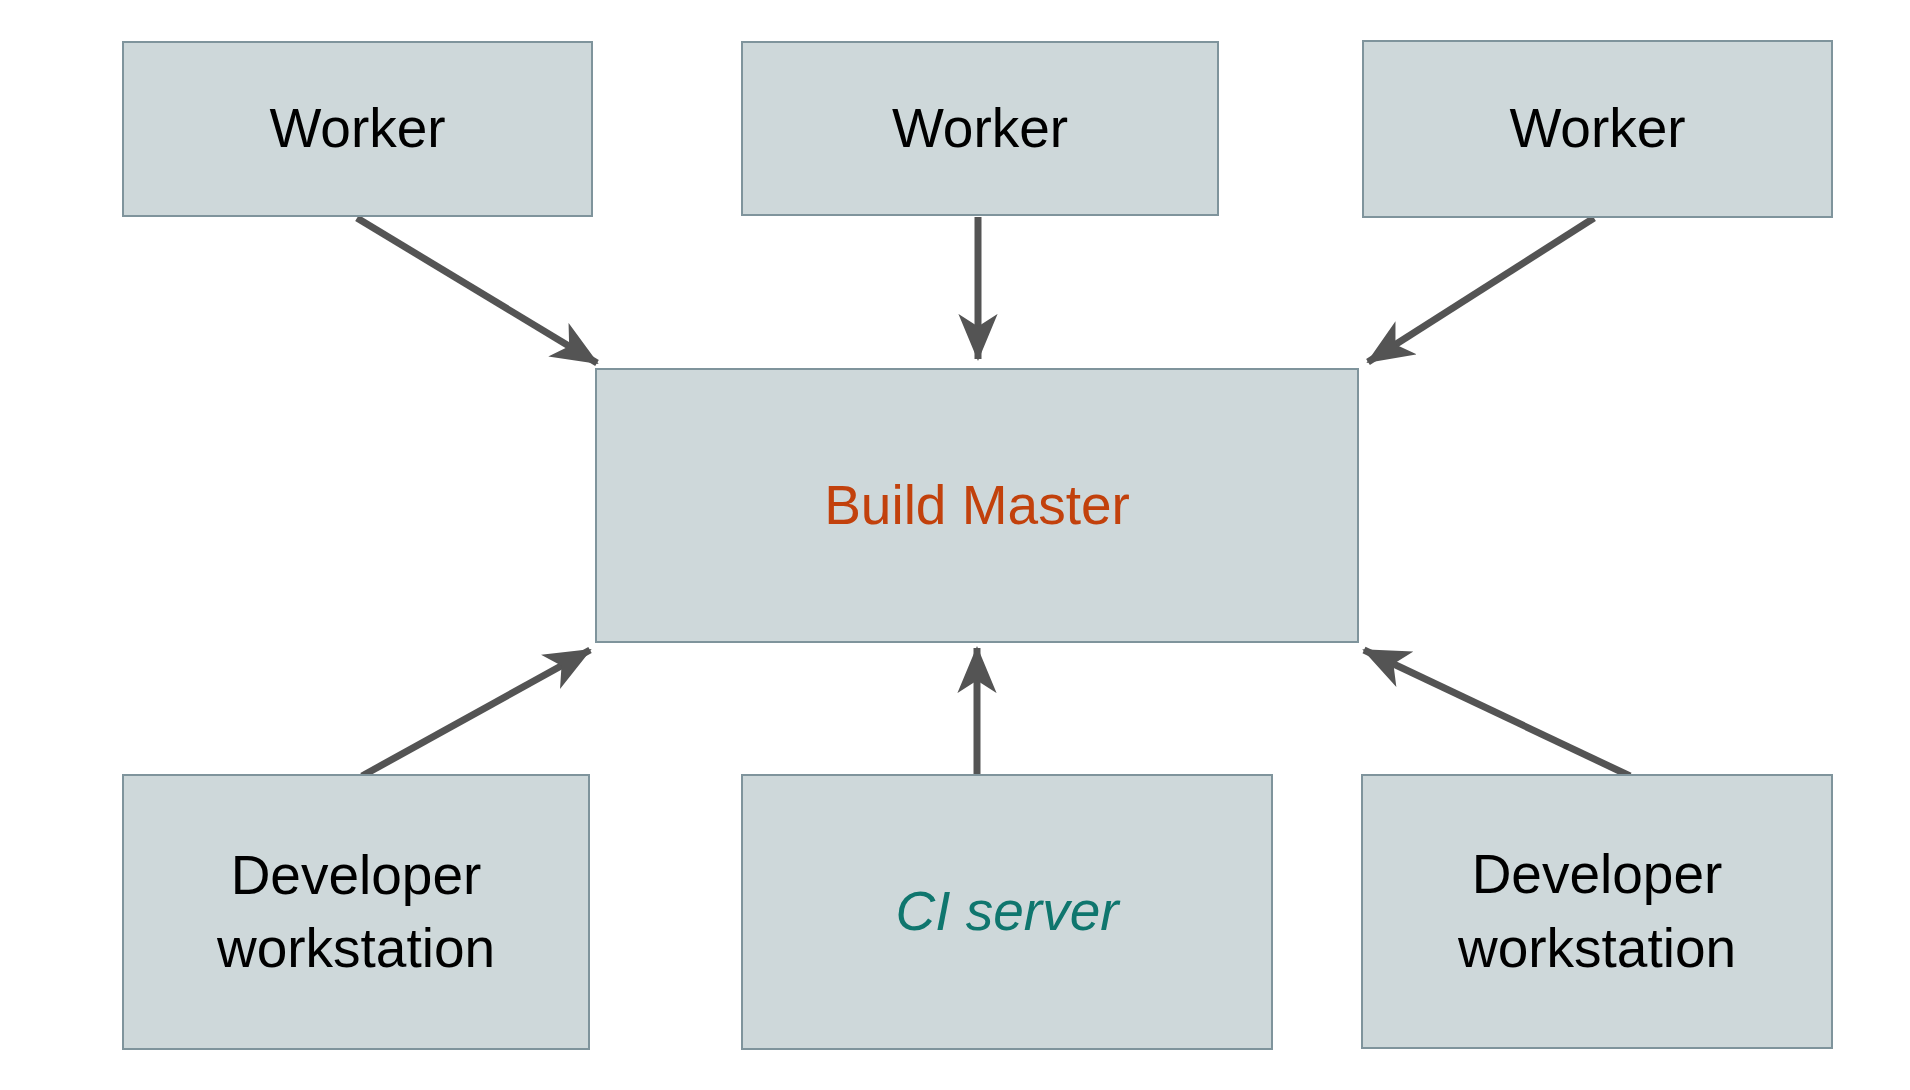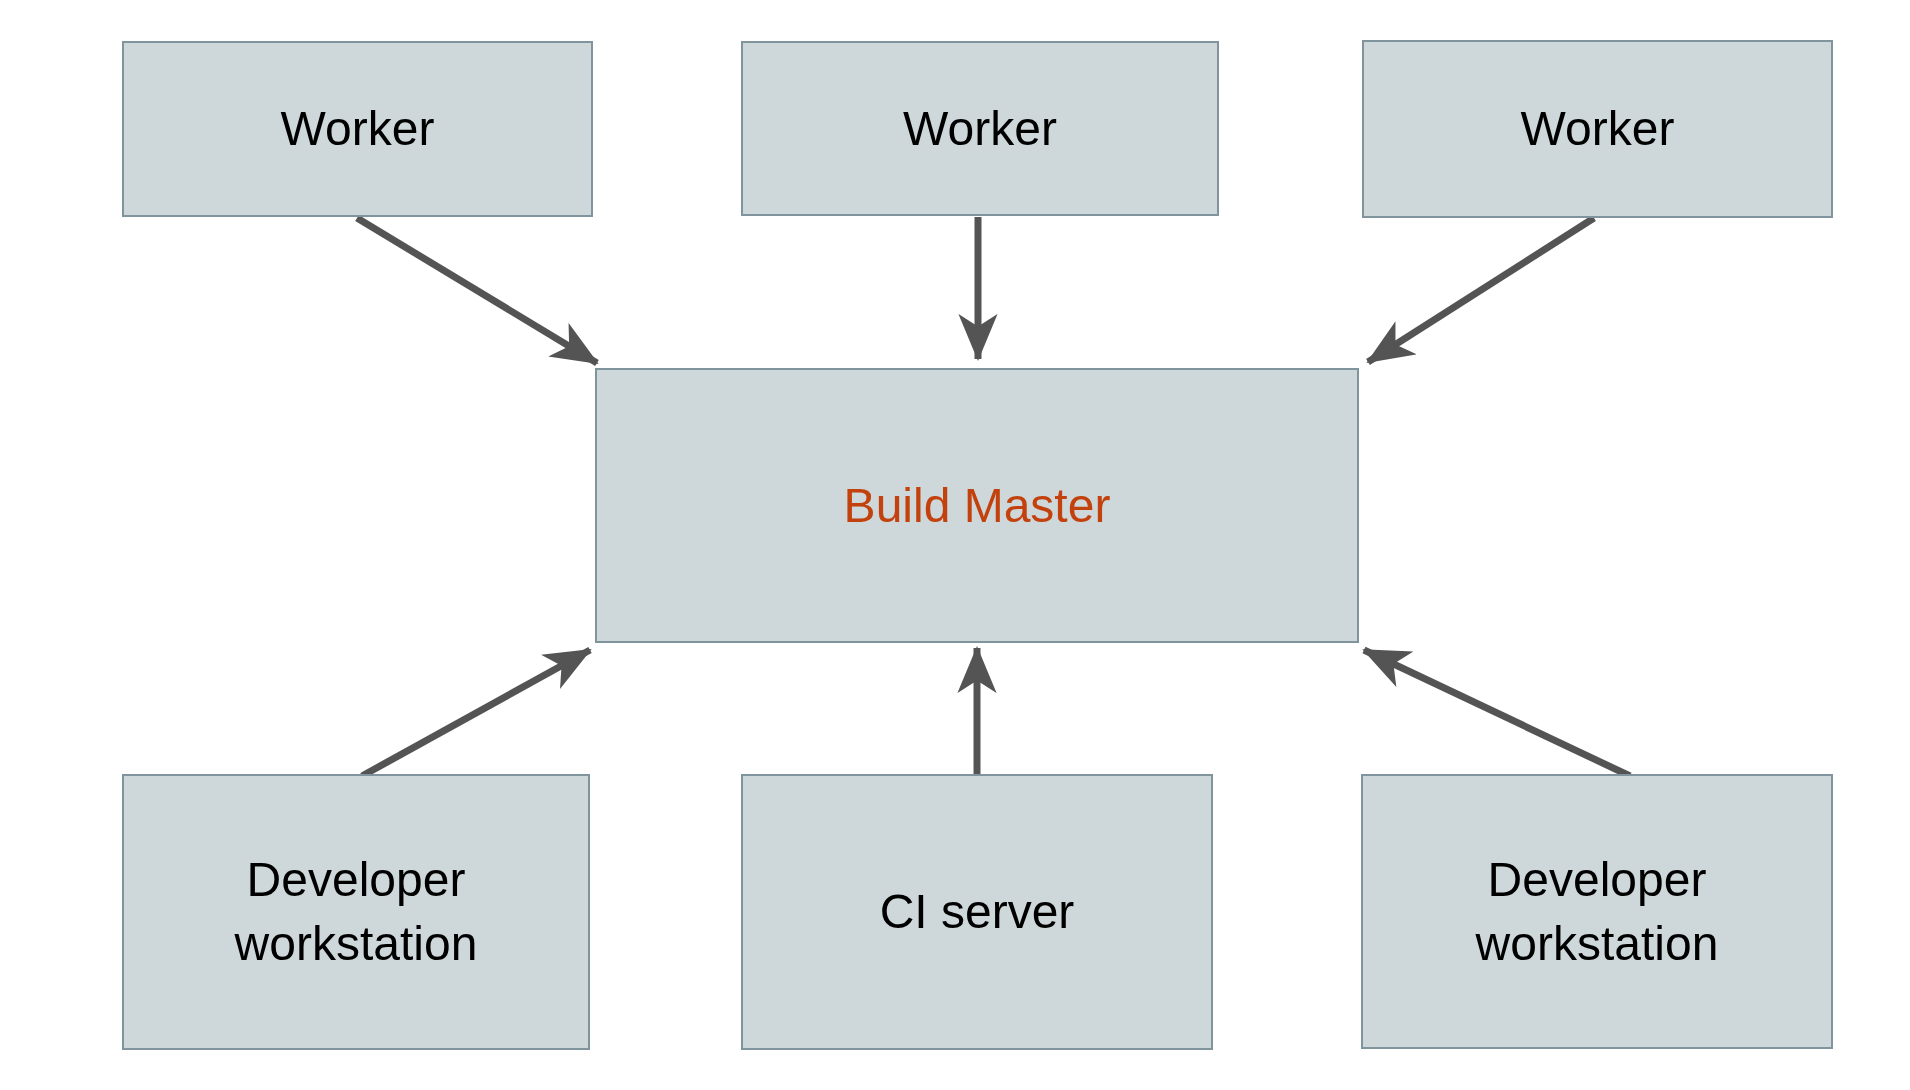--- a/index.html
+++ b/index.html
@@ -25,21 +25,21 @@
     height: 1090px;
     display: block;
   }
   .node {
     position: absolute;
     box-sizing: border-box;
     display: flex;
     align-items: center;
     justify-content: center;
     text-align: center;
-    font-size: 48px;
+    font-size: 55px;
     line-height: 1.33;
     font-weight: 400;
     color: #000000;
     padding: 0 10px;
     letter-spacing: 0px;
   }
   .node-label {
     display: block;
     width: 100%;
   }
@@ -72,20 +72,20 @@
   </div>
       <div class="node" style="left: 1362px; top: 40px; width: 471px; height: 178px; background: rgb(206, 216, 218); border: 2px solid rgb(127, 148, 156); color: rgb(0, 0, 0);">
     <span class="node-label">Worker</span>
   </div>
       <div class="node" style="left: 595px; top: 368px; width: 764px; height: 275px; background: rgb(206, 216, 218); border: 2px solid rgb(127, 148, 156); color: #c2410c;">
     <span class="node-label">Build Master</span>
   </div>
       <div class="node" style="left: 122px; top: 774px; width: 468px; height: 276px; background: rgb(206, 216, 218); border: 2px solid rgb(127, 148, 156); color: rgb(0, 0, 0);">
     <span class="node-label">Developer workstation</span>
   </div>
-      <div class="node" style="left: 741px; top: 774px; width: 472px; height: 276px; background: rgb(206, 216, 218); border: 2px solid rgb(127, 148, 156); color: #000000;">
+      <div class="node" style="left: 741px; top: 774px; width: 532px; height: 276px; background: rgb(206, 216, 218); border: 2px solid rgb(127, 148, 156); color: #0f766e; font-style: italic;">
     <span class="node-label">CI server</span>
   </div>
       <div class="node" style="left: 1361px; top: 774px; width: 472px; height: 275px; background: rgb(206, 216, 218); border: 2px solid rgb(127, 148, 156); color: rgb(0, 0, 0);">
     <span class="node-label">Developer workstation</span>
   </div>
     </div>
 </div>
 
 </body></html>

